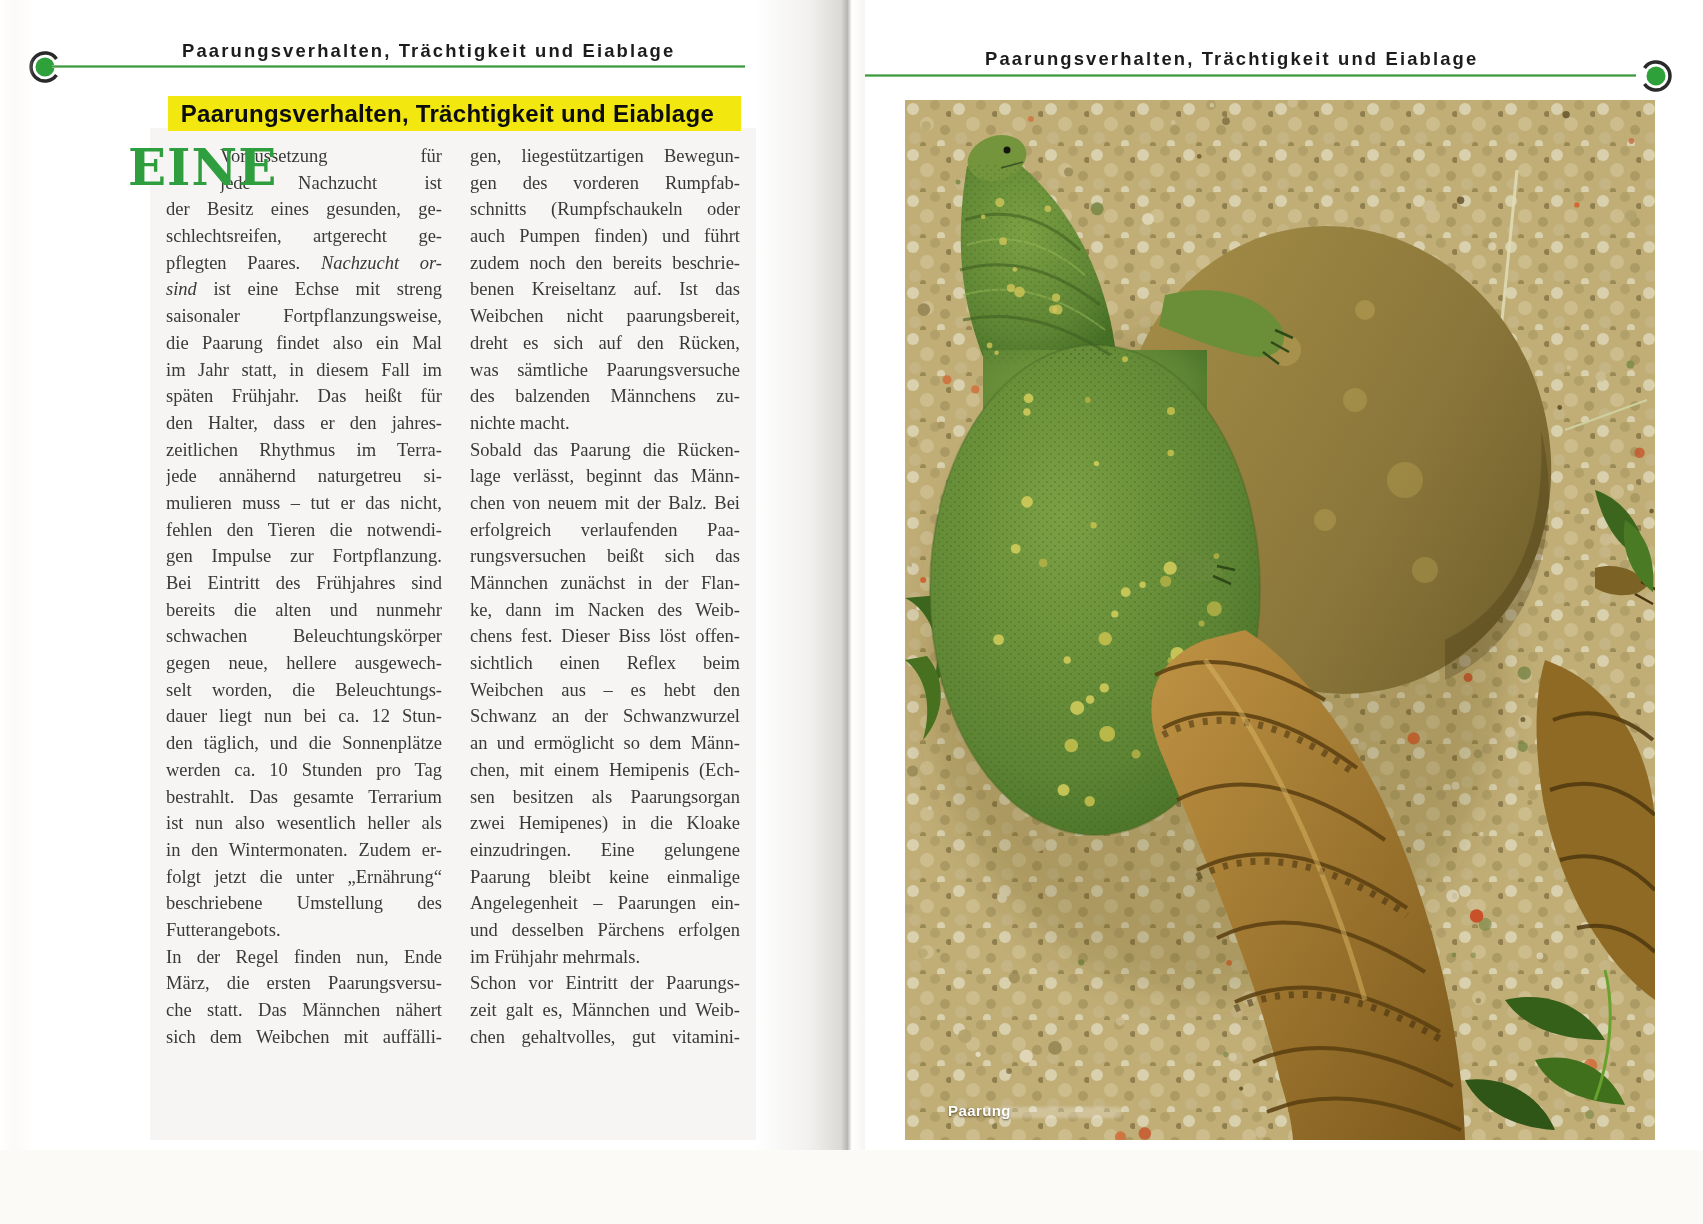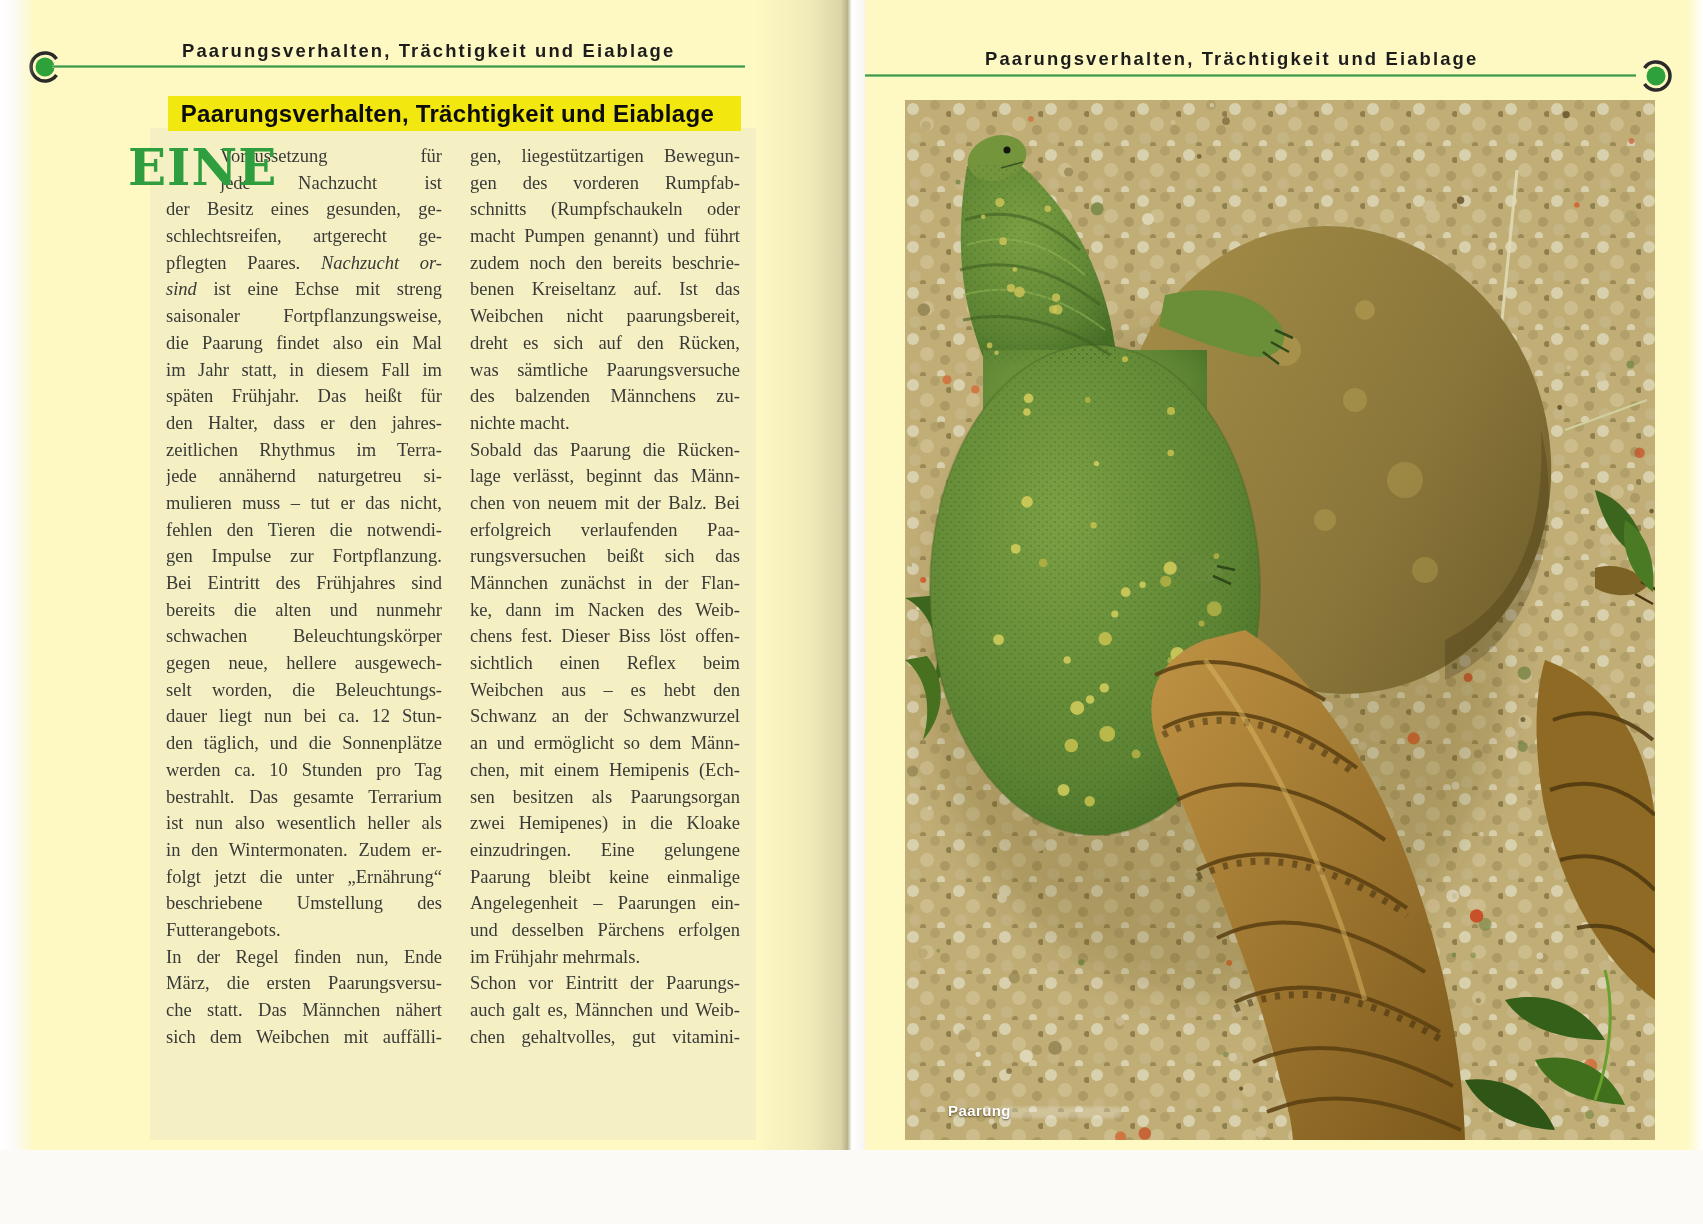--- a/index.html
+++ b/index.html
@@ -1,16 +1,16 @@
 <!DOCTYPE html>
 <html><head>
 <meta charset="utf-8">
 <style>
   html,body{margin:0;padding:0;background:#888;}
-  .spread{position:relative;width:1703px;height:1224px;background:#fef9c3;overflow:hidden;
+  .spread{position:relative;width:1703px;height:1224px;background:#ffffff;overflow:hidden;
           font-family:"Liberation Sans",sans-serif;}
   .abs{position:absolute;}
 
   
   .left-edge{left:0;top:0;width:34px;height:1224px;
      background:linear-gradient(to right,#ffffff 0%,#fbfaf8 40%,rgba(243,241,237,0) 100%);}
   .right-edge{right:0;top:0;width:16px;height:1224px;
      background:linear-gradient(to left,#ffffff,rgba(243,241,237,0));}
   .bottom-strip{left:0;top:1150px;width:1703px;height:74px;background:#fbfaf7;}
   .gutter{left:755px;top:0;width:110px;height:1224px;
@@ -108,21 +108,21 @@
         <div class="bl">In der Regel finden nun, Ende</div>
         <div class="bl">März, die ersten Paarungsversu-</div>
         <div class="bl">che statt. Das Männchen nähert</div>
         <div class="bl">sich dem Weibchen mit auffälli-</div>
       </div>
 
     <div class="col col2" style="left:462px;top:143px;width:278px">
         <div class="bl">gen, liegestützartigen Bewegun-</div>
         <div class="bl">gen des vorderen Rumpfab-</div>
         <div class="bl">schnitts (Rumpfschaukeln oder</div>
-        <div class="bl">macht Pumpen genannt) und führt</div>
+        <div class="bl">auch Pumpen finden) und führt</div>
         <div class="bl">zudem noch den bereits beschrie-</div>
         <div class="bl">benen Kreiseltanz auf. Ist das</div>
         <div class="bl">Weibchen nicht paarungsbereit,</div>
         <div class="bl">dreht es sich auf den Rücken,</div>
         <div class="bl">was sämtliche Paarungsversuche</div>
         <div class="bl">des balzenden Männchens zu-</div>
         <div class="bl noj">nichte macht.</div>
         <div class="bl">Sobald das Paarung die Rücken-</div>
         <div class="bl">lage verlässt, beginnt das Männ-</div>
         <div class="bl">chen von neuem mit der Balz. Bei</div>
@@ -137,21 +137,21 @@
         <div class="bl">an und ermöglicht so dem Männ-</div>
         <div class="bl">chen, mit einem Hemipenis (Ech-</div>
         <div class="bl">sen besitzen als Paarungsorgan</div>
         <div class="bl">zwei Hemipenes) in die Kloake</div>
         <div class="bl">einzudringen. Eine gelungene</div>
         <div class="bl">Paarung bleibt keine einmalige</div>
         <div class="bl">Angelegenheit – Paarungen ein-</div>
         <div class="bl">und desselben Pärchens erfolgen</div>
         <div class="bl noj">im Frühjahr mehrmals.</div>
         <div class="bl">Schon vor Eintritt der Paarungs-</div>
-        <div class="bl">auch galt es, Männchen und Weib-</div>
+        <div class="bl">zeit galt es, Männchen und Weib-</div>
         <div class="bl">chen gehaltvolles, gut vitamini-</div>
       </div>
 
     <div>
       <div class="abs pagebar" style="left:40px;top:1163px;height:61px"></div>
       <div class="pncirc" style="left:38px;top:1172px">
         <span>44</span>
       </div>
     </div>
   </div>

